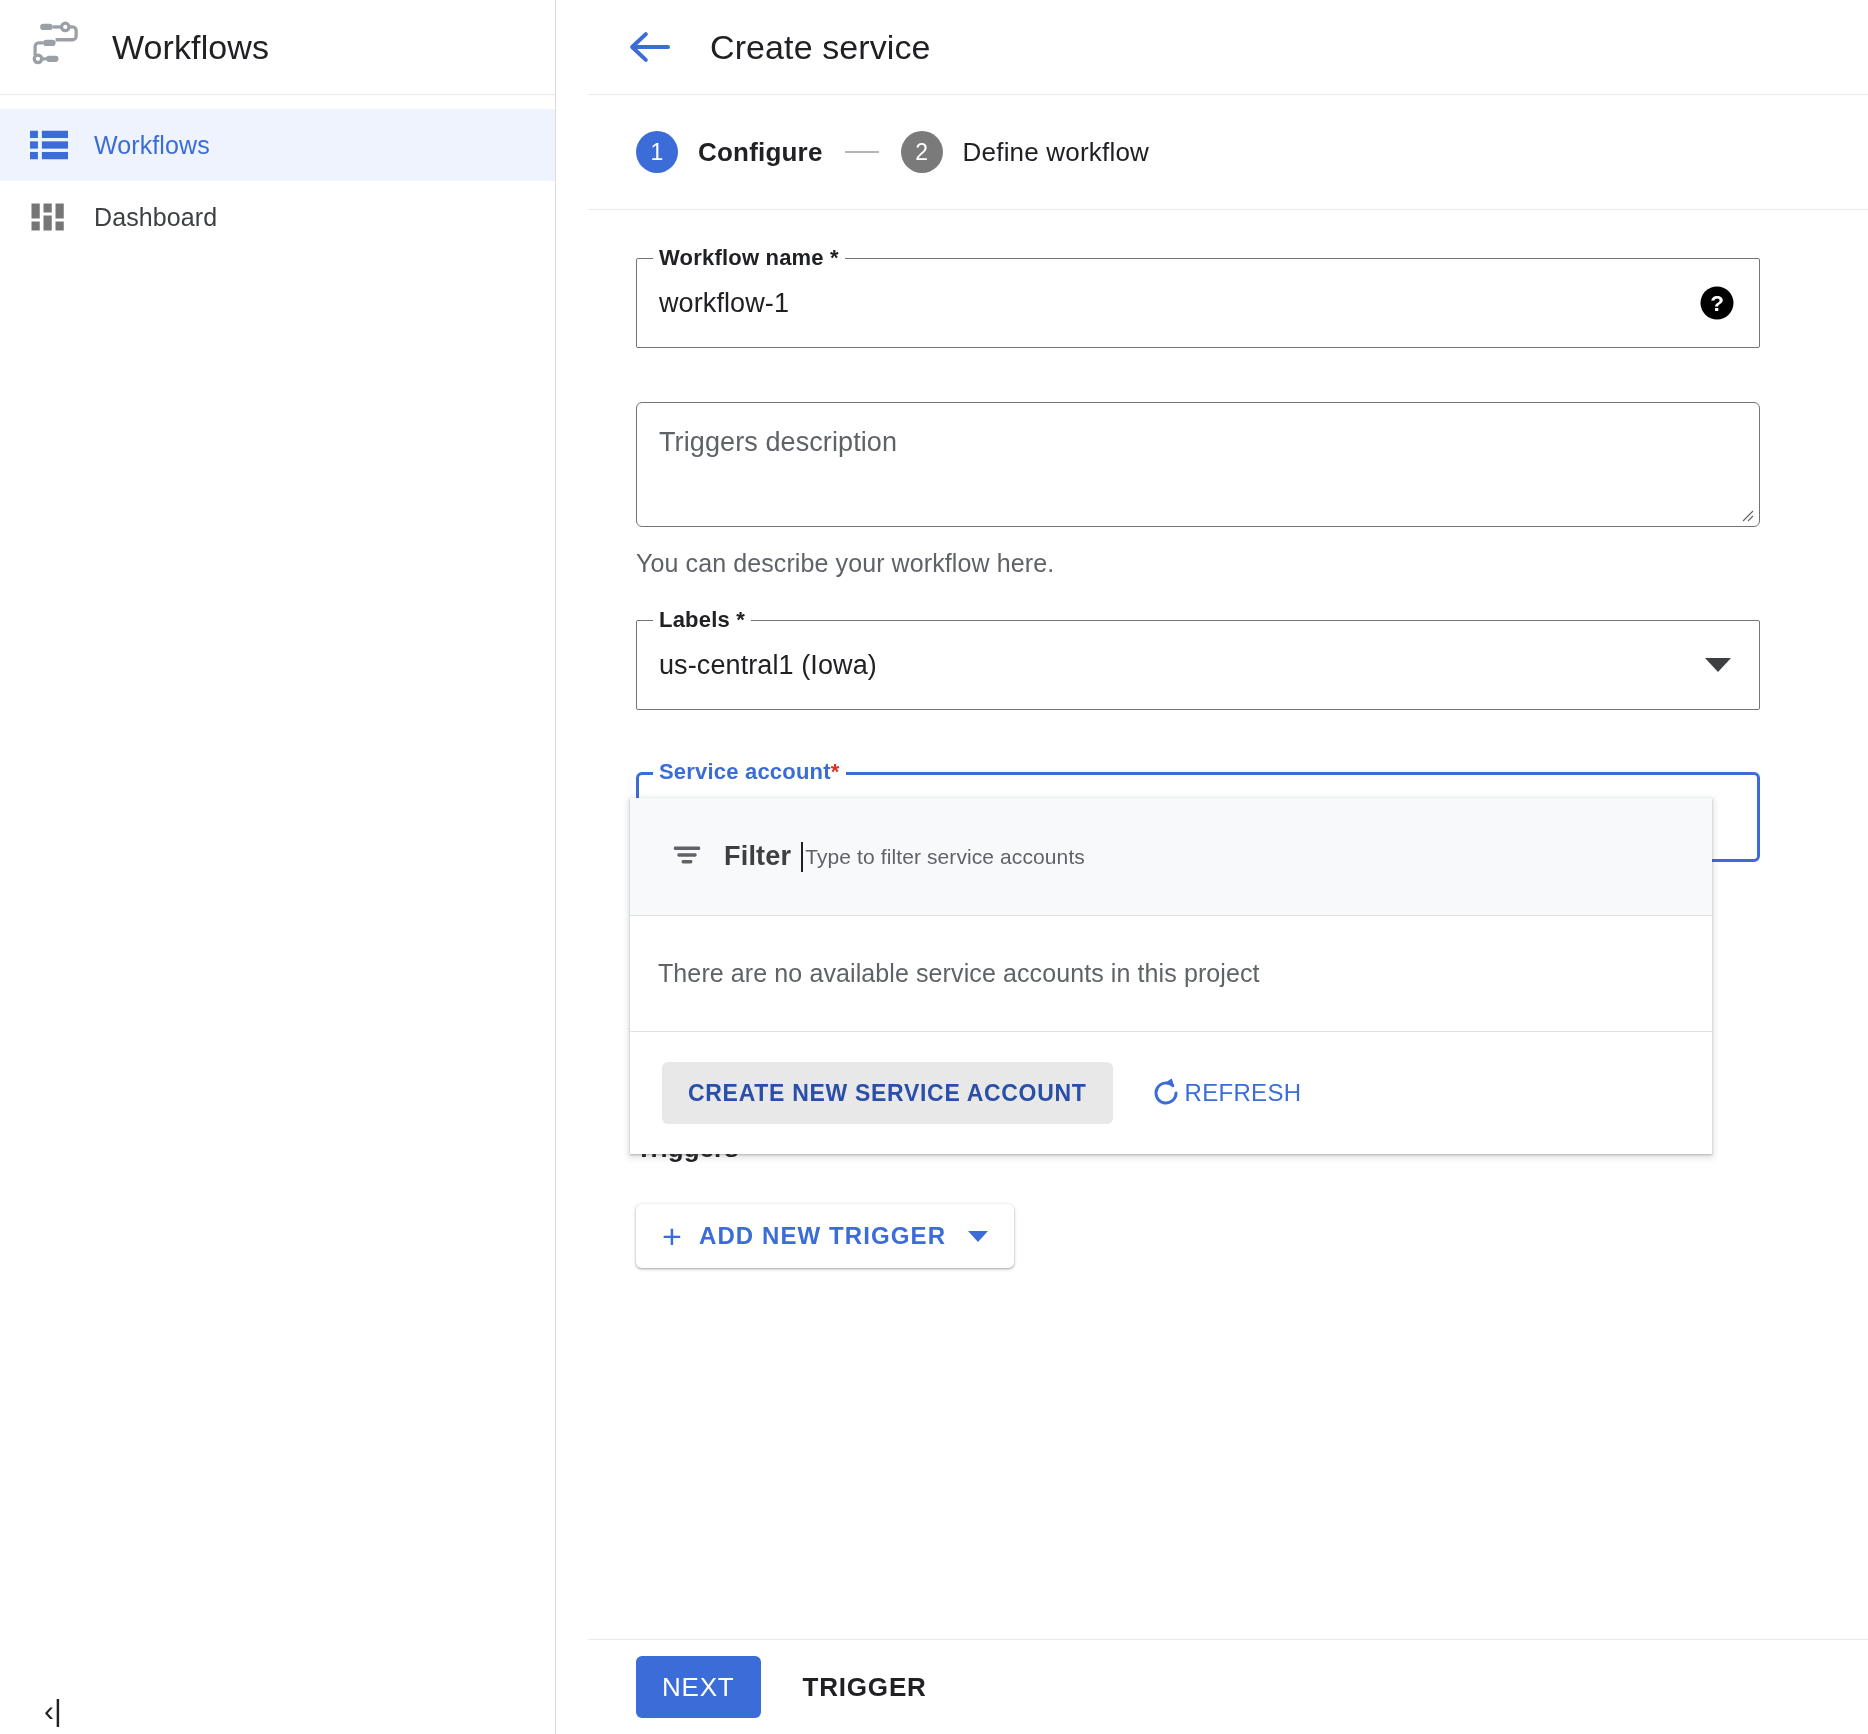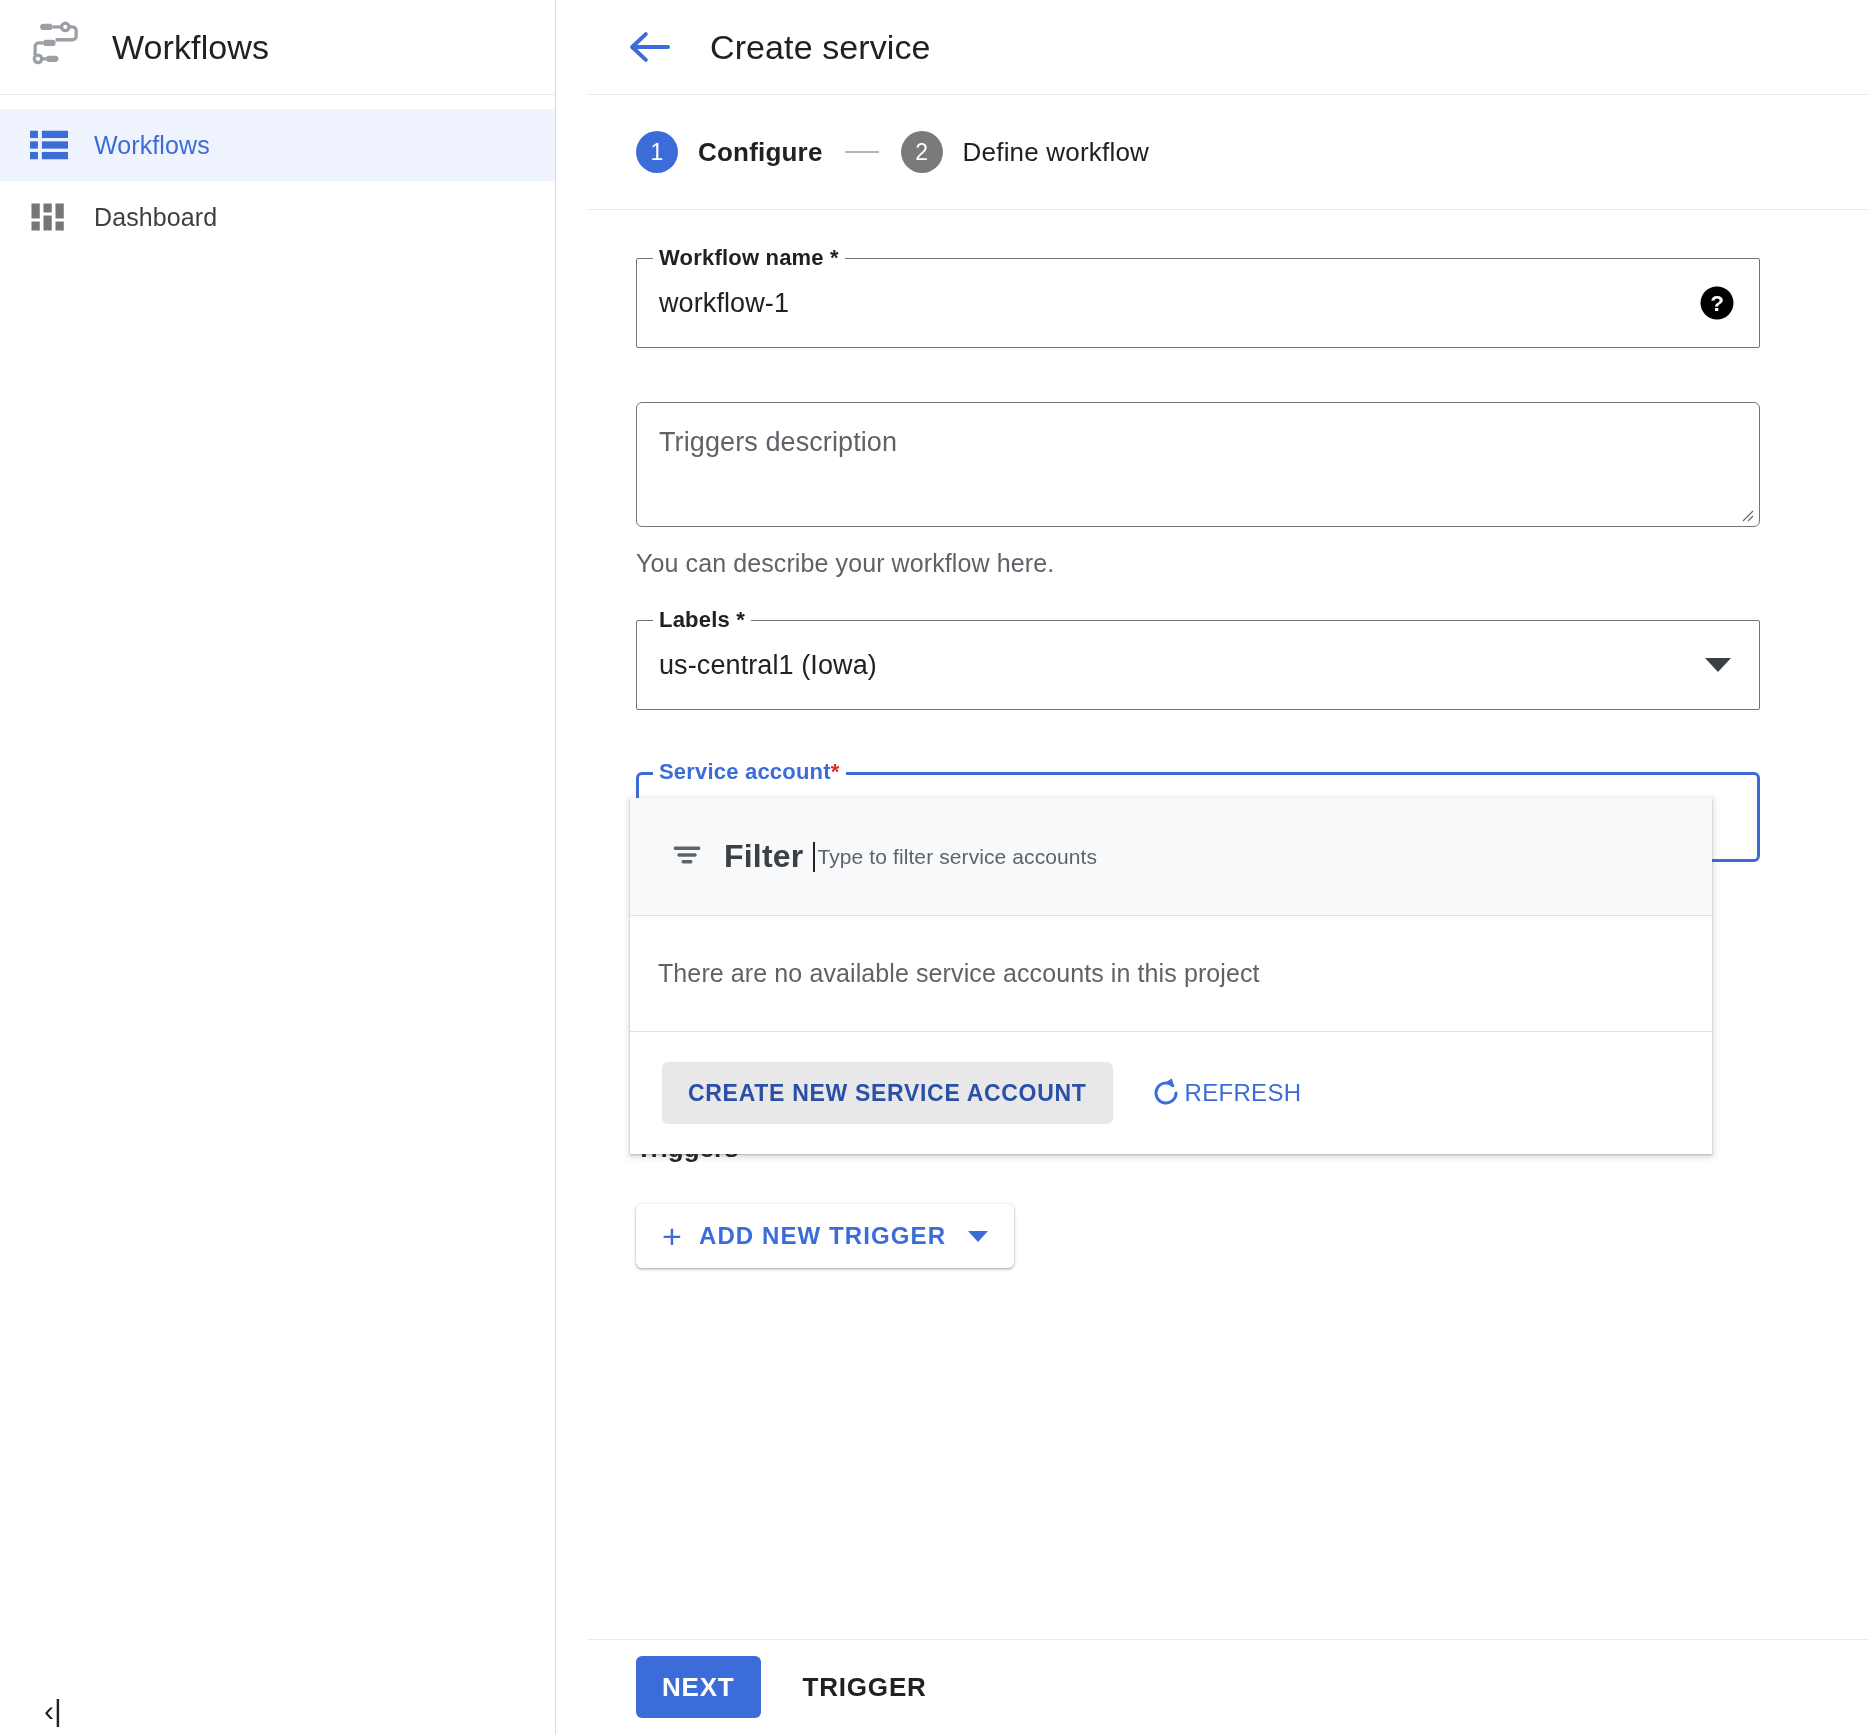--- a/index.html
+++ b/index.html
@@ -287,21 +287,21 @@
   }
   .sa-panel-filter {
     background: #f8f9fa;
     border-bottom: 1px solid #e0e0e0;
     height: 118px;
     display: flex;
     align-items: center;
     padding-left: 42px;
   }
   .filter-icon { width: 30px; flex: 0 0 30px; margin-right: 22px; }
-  .filter-label { font-size: 32px; font-weight: bold; color: #3c4043; letter-spacing: 0.2px; }
+  .filter-label { font-size: 27px; font-weight: bold; color: #3c4043; letter-spacing: 0.2px; }
   .filter-caret {
     display: inline-block;
     width: 2px; height: 30px;
     background: #202124;
     margin: 0 2px 0 10px;
     vertical-align: middle;
   }
   .filter-ph { font-size: 21px; color: #5f6368; letter-spacing: 0.1px; }
   .sa-panel-empty {
     height: 116px;
@@ -357,21 +357,21 @@
     padding-left: 48px;
   }
   .btn-next {
     background: #3b6cd8;
     color: #fff;
     border: none;
     border-radius: 6px;
     height: 62px;
     padding: 0 26px;
     font-size: 26px;
-    font-weight: bold;
+    font-weight: normal;
     letter-spacing: 0.8px;
     cursor: pointer;
     font-family: "Liberation Sans", sans-serif;
   }
   .btn-cancel {
     background: transparent;
     border: none;
     color: #202124;
     font-size: 26px;
     font-weight: bold;

